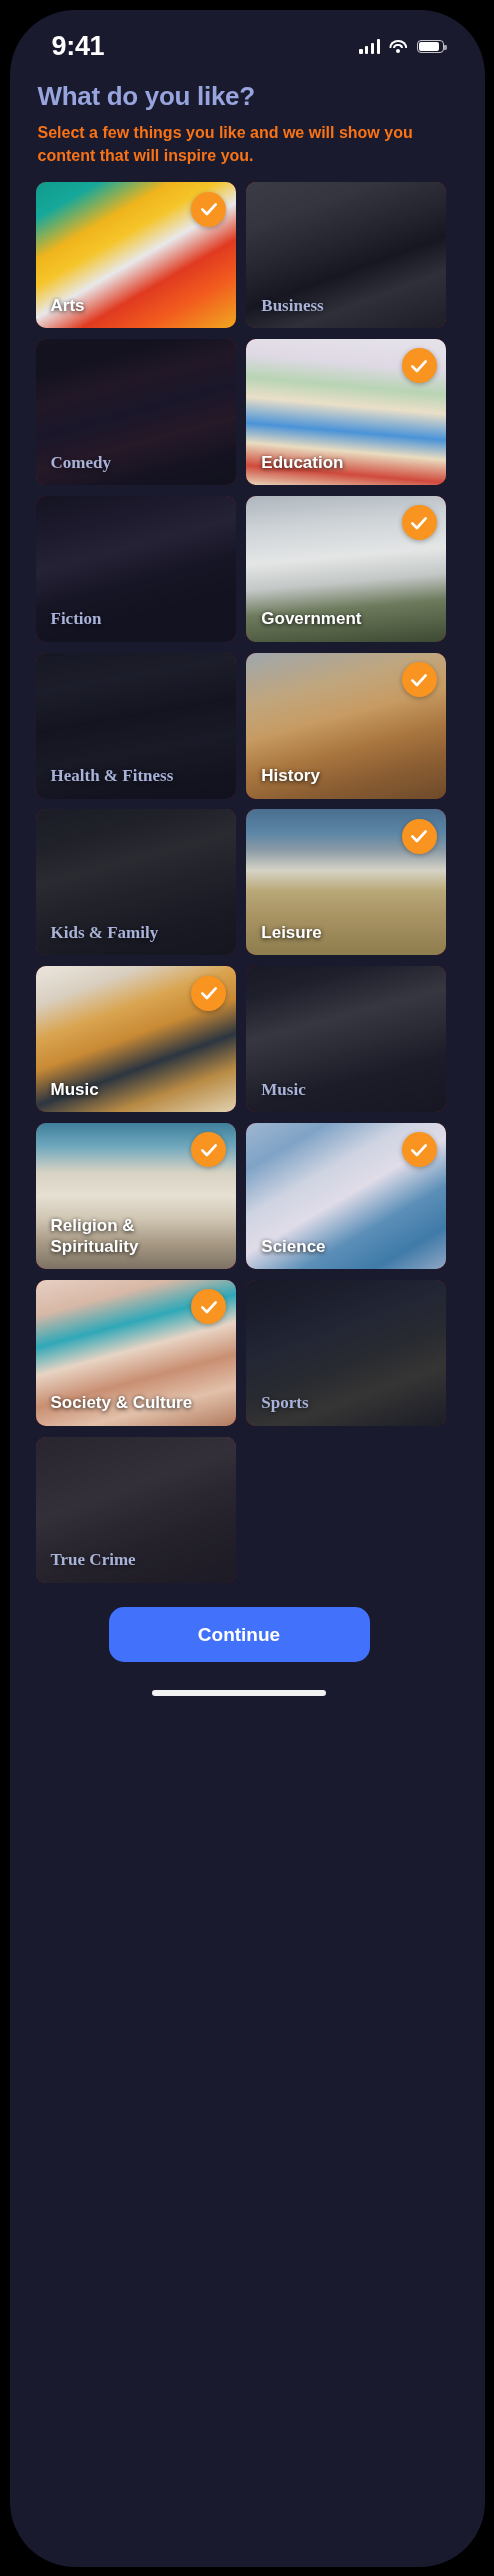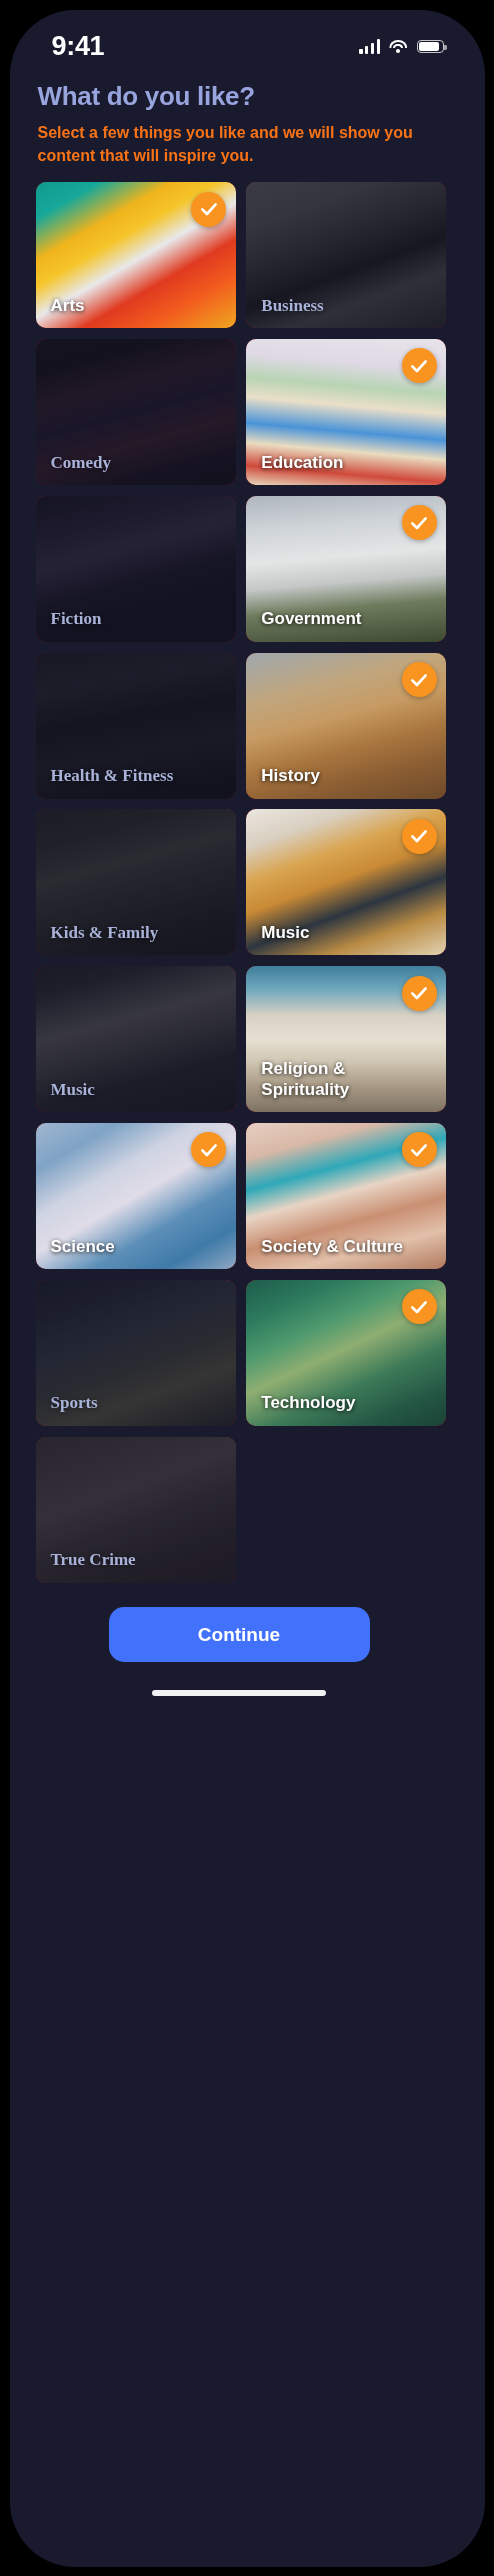--- a/index.html
+++ b/index.html
@@ -239,20 +239,29 @@
               <polyline points="4,12.5 9.5,18 20,6.5"></polyline>
             </svg>
           </div>
           <div class="label">History</div>
         </div>
         <div class="card off">
           <div class="art" style="background-image: linear-gradient(165deg, rgb(60, 74, 58) 0%, rgb(84, 96, 63) 20%, rgb(138, 141, 108) 38%, rgb(93, 98, 72) 56%, rgb(51, 57, 44) 78%, rgb(35, 39, 30) 100%);"></div>
           <div class="label">Kids &amp; Family</div>
         </div>
         <div class="card on">
+          <div class="art" style="background-image: linear-gradient(rgb(74, 111, 143) 0%, rgb(91, 133, 166) 16%, rgb(138, 154, 165) 28%, rgb(214, 211, 198) 42%, rgb(185, 168, 120) 56%, rgb(169, 148, 100) 72%, rgb(142, 125, 78) 100%);"></div>
+          <div class="check">
+            <svg viewBox="0 0 24 24" fill="none" stroke="#fff" stroke-width="3.2" stroke-linecap="round" stroke-linejoin="round">
+              <polyline points="4,12.5 9.5,18 20,6.5"></polyline>
+            </svg>
+          </div>
+          <div class="label">Leisure</div>
+        </div>
+        <div class="card on">
           <div class="art" style="background-image: linear-gradient(160deg, rgb(234, 230, 223) 0%, rgb(217, 207, 192) 18%, rgb(217, 164, 80) 34%, rgb(201, 138, 53) 48%, rgb(44, 53, 64) 64%, rgb(185, 139, 68) 80%, rgb(226, 210, 178) 100%);"></div>
           <div class="check">
             <svg viewBox="0 0 24 24" fill="none" stroke="#fff" stroke-width="3.2" stroke-linecap="round" stroke-linejoin="round">
               <polyline points="4,12.5 9.5,18 20,6.5"></polyline>
             </svg>
           </div>
           <div class="label">Music</div>
         </div>
         <div class="card off">
           <div class="art" style="background-image: linear-gradient(165deg, rgb(47, 58, 68) 0%, rgb(74, 84, 92) 16%, rgb(201, 198, 189) 38%, rgb(143, 141, 134) 54%, rgb(61, 70, 80) 72%, rgb(38, 45, 53) 100%);"></div>
@@ -281,29 +290,20 @@
           <div class="check">
             <svg viewBox="0 0 24 24" fill="none" stroke="#fff" stroke-width="3.2" stroke-linecap="round" stroke-linejoin="round">
               <polyline points="4,12.5 9.5,18 20,6.5"></polyline>
             </svg>
           </div>
           <div class="label">Society &amp; Culture</div>
         </div>
         <div class="card off">
           <div class="art" style="background-image: linear-gradient(160deg, rgb(42, 58, 82) 0%, rgb(60, 82, 112) 20%, rgb(90, 122, 146) 38%, rgb(124, 143, 98) 56%, rgb(201, 192, 90) 72%, rgb(58, 74, 64) 100%);"></div>
           <div class="label">Sports</div>
-        </div>
-        <div class="card on">
-          <div class="art" style="background-image: linear-gradient(155deg, rgb(29, 92, 74) 0%, rgb(44, 122, 94) 18%, rgb(79, 154, 110) 34%, rgb(143, 174, 114) 48%, rgb(61, 122, 88) 66%, rgb(36, 87, 68) 84%, rgb(26, 66, 54) 100%);"></div>
-          <div class="check">
-            <svg viewBox="0 0 24 24" fill="none" stroke="#fff" stroke-width="3.2" stroke-linecap="round" stroke-linejoin="round">
-              <polyline points="4,12.5 9.5,18 20,6.5"></polyline>
-            </svg>
-          </div>
-          <div class="label">Technology</div>
         </div>
         <div class="card off">
           <div class="art" style="background-image: linear-gradient(160deg, rgb(138, 112, 104) 0%, rgb(168, 136, 124) 20%, rgb(196, 162, 146) 38%, rgb(142, 116, 104) 56%, rgb(106, 82, 72) 76%, rgb(78, 60, 54) 100%);"></div>
           <div class="label">True Crime</div>
         </div>
       </div>
 
     <div id="footer">
       <button id="continue">Continue</button>
       <div id="home-indicator"></div>

